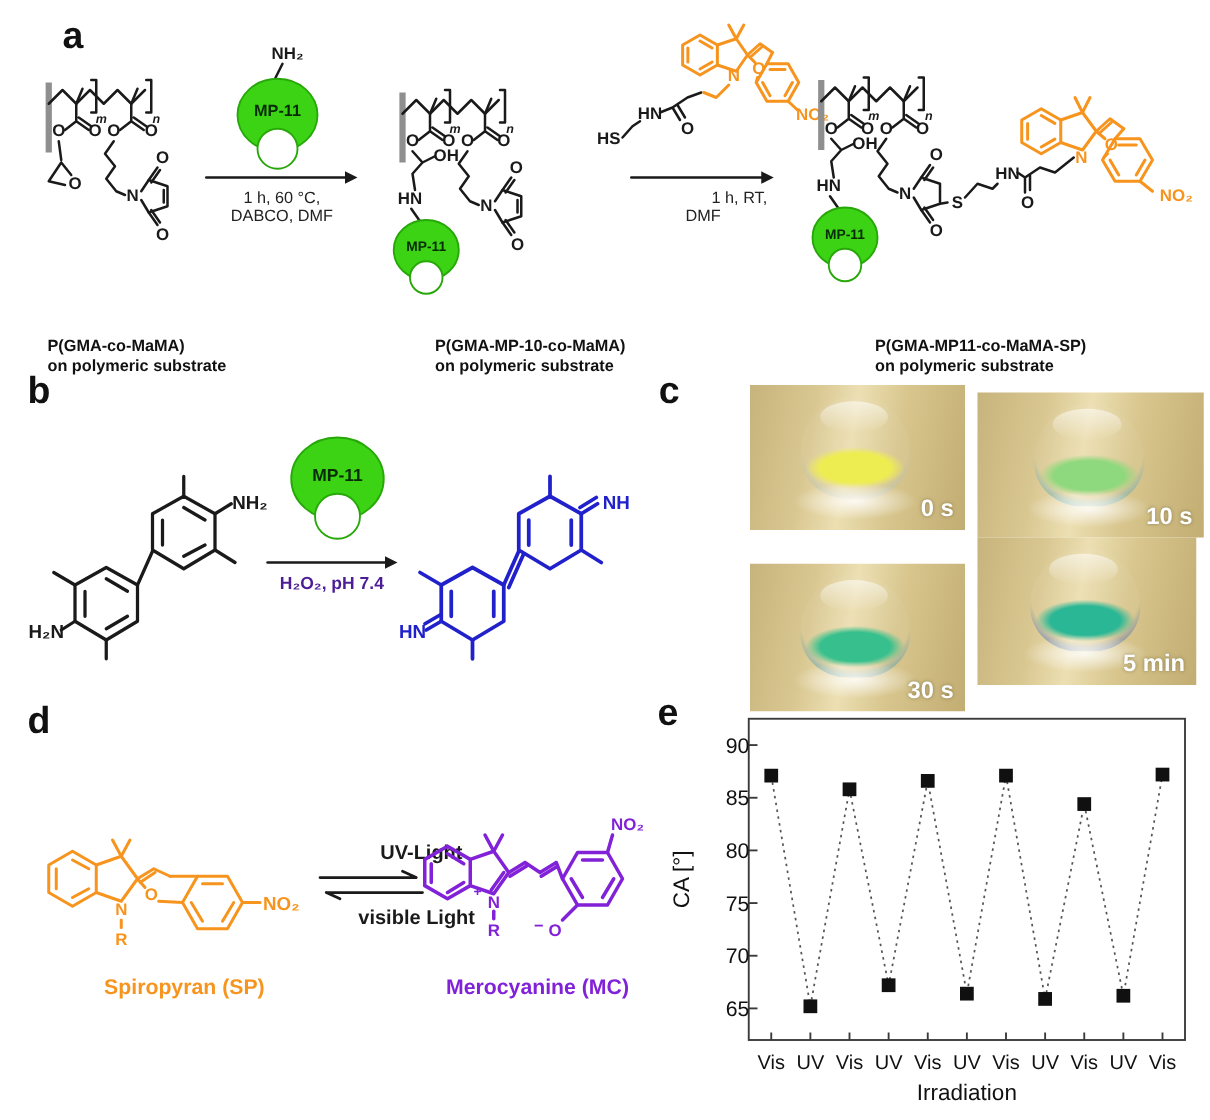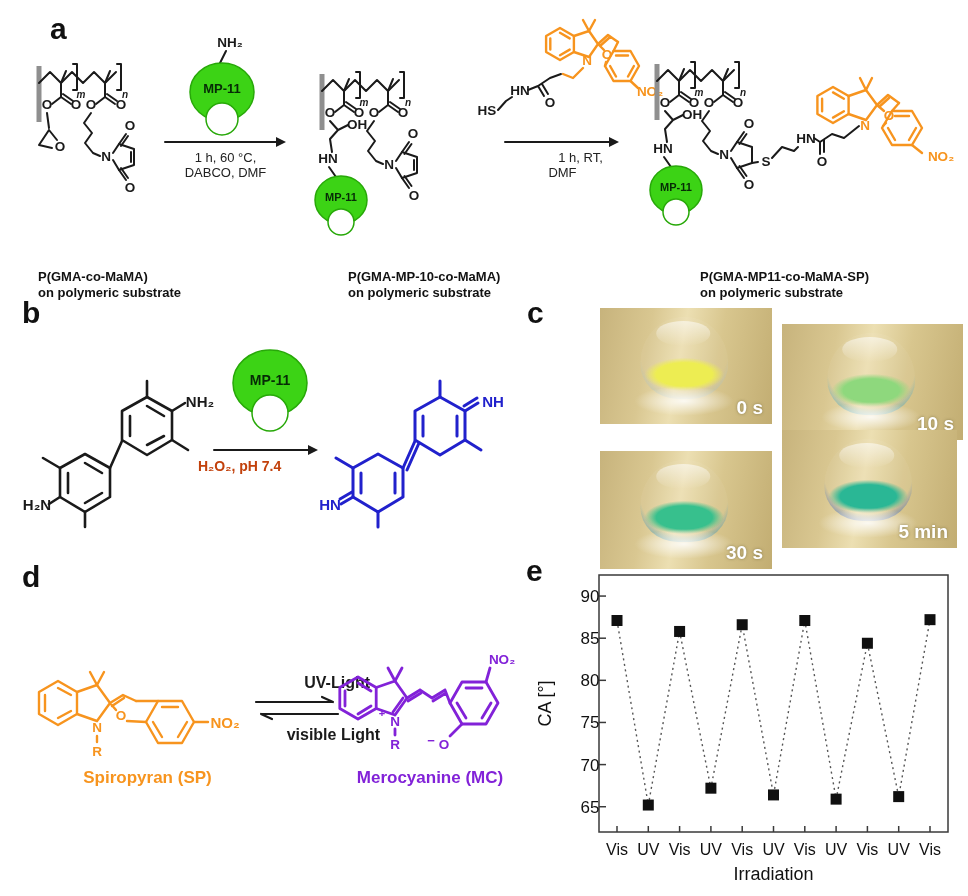--- a/index.html
+++ b/index.html
@@ -1,22 +1,22 @@
 <!DOCTYPE html>
 <html><head>
 <meta charset="utf-8">
 <style>
   html,body{margin:0;padding:0;background:#fff;}
   #fig{position:relative;width:968px;height:896px;background:#fff;font-family:"Liberation Sans",sans-serif;overflow:hidden;}
   .panel-label{position:absolute;font:bold 30px "Liberation Sans",sans-serif;color:#111;}
   .txt{position:absolute;font-family:"Liberation Sans",sans-serif;color:#1a1a1a;}
   .cond{font-size:13px;text-align:center;color:#222;}
-  .condb{font-size:14px;font-weight:bold;text-align:left;color:#c2410c;}
+  .condb{font-size:14px;font-weight:bold;text-align:center;color:#4c1d95;}
   .sname{font-size:13px;font-weight:bold;line-height:16px;color:#111;white-space:nowrap;margin-top:28px;}
-  .dname{font-size:17px;font-weight:bold;text-align:center;}
+  .dname{font-size:17px;font-weight:bold;text-align:center;margin-top:12px;}
   svg{position:absolute;overflow:visible;}
   svg text{font-family:"Liberation Sans",sans-serif;text-anchor:middle;}
   .at{font-size:13.5px;font-weight:600;fill:#1a1a1a;}
   .atL{font-size:15px;font-weight:600;fill:#1a1a1a;}
   .ato{fill:#f7941e;}
   .atp{fill:#8222d8;}
   .atb{fill:#2121cc;}
   .sub{font-size:10px;font-style:italic;font-weight:600;fill:#1a1a1a;}
   .mp{font-weight:bold;fill:#062b06;}
   .skel{stroke:#1a1a1a;stroke-width:2;fill:none;stroke-linecap:round;stroke-linejoin:round;}
@@ -131,21 +131,21 @@
     <path class="skelO" d="M176,41.5 L188,41.5 M193.9,52 L188,62.5 M176,62.5 L170.1,52"></path>
     <path class="skelO" d="M178,28 L173.5,37 M166,48 L165,52"></path>
     <path class="skelO" d="M190.5,67 L198,74"></path>
     <text class="at ato" x="210" y="82" font-size="12.5">NO₂</text>
   </svg>
 
   <svg style="left:503px;top:134px" width="118" height="16" viewBox="0 0 118 16">
     <line class="skel" x1="2" y1="8" x2="106" y2="8"></line>
     <polygon points="106,3 116,8 106,13" fill="#1a1a1a"></polygon>
   </svg>
-  <div class="txt cond" style="left:518px;top:150px;width:125px">1 h, RT,</div>
+  <div class="txt cond" style="left:529px;top:150px;width:125px">1 h, RT,</div>
   <div class="txt cond" style="left:500px;top:165px;width:125px">DMF</div>
 
   <svg style="left:644px;top:36px" width="322" height="210" viewBox="0 0 322 210">
     <line class="bar" x1="13" y1="28" x2="13" y2="84"></line>
     <path class="skel" d="M13,45 L24,34 L35,45 L46,34 L57,45 L68,34 L79,45 L90,34"></path>
     <path class="skel" d="M35,45 L40,33 M79,45 L84,33"></path>
     <path class="skel" d="M51,26 L51,52 M51,26 L47,26 M51,52 L47,52 M95,26 L95,52 M95,26 L91,26 M95,52 L91,52"></path>
     <text class="sub" x="55" y="60">m</text>
     <text class="sub" x="99" y="60">n</text>
     <path class="skel" d="M35,45 L35,59 M35,59 L45,66 M37,56 L47,63 M35,59 L26,66"></path>
@@ -241,21 +241,21 @@
     <path class="skelB" d="M122,74 L122,58 M147,117 L163,127"></path>
   </svg>
 
   <div class="panel-label" style="left:527px;top:296px">c</div>
 
   <div class="photo" style="left: 600px; top: 308px; width: 172px; height: 116px; --rim: #a9bdba; --pool: #eded52;">
     <div class="droplet"></div>
     <div class="drop-base"></div>
     <div class="photo-time">0 s</div>
   </div>
-  <div class="photo" style="left: 782px; top: 324px; width: 181px; height: 116px; --rim: #2d9cc4; --pool: #8ed87d;">
+  <div class="photo" style="left: 782px; top: 314px; width: 181px; height: 116px; --rim: #2d9cc4; --pool: #8ed87d;">
     <div class="droplet"></div>
     <div class="drop-base"></div>
     <div class="photo-time">10 s</div>
   </div>
   <div class="photo" style="left: 600px; top: 430px; width: 172px; height: 118px; margin-top: 21px; --rim: #1f86b5; --pool: #37c08d;">
     <div class="droplet"></div>
     <div class="drop-base"></div>
     <div class="photo-time">30 s</div>
   </div>
   <div class="photo" style="left: 782px; top: 430px; width: 175px; height: 118px; --rim: #1c50bd; --pool: #2ab795;">

